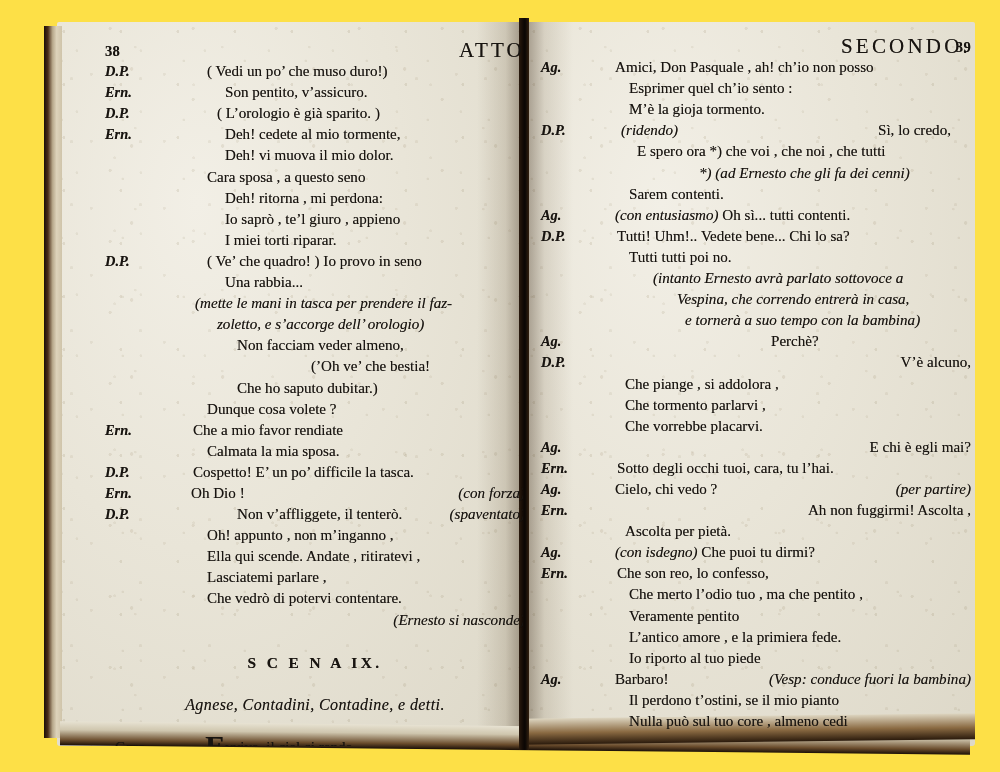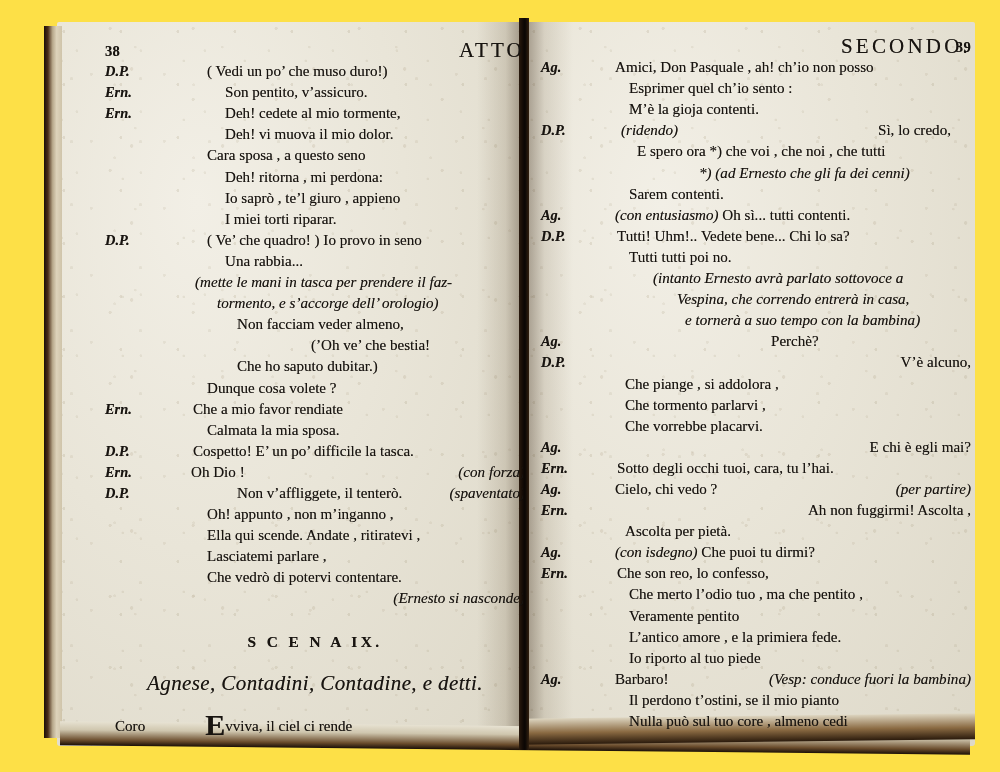--- a/index.html
+++ b/index.html
@@ -129,21 +129,21 @@
   .dropcap {
     font-size: 30px; line-height: 20px;
     font-weight: bold;
     vertical-align: -4px;
   }
 
   .scena {
     text-align: center; font-weight: bold;
     letter-spacing: 3.4px; font-size: 15.4px;
   }
-  .cast { text-align: center; font-style: italic; font-size: 21px; letter-spacing: .4px; }
+  .cast { text-align: center; font-style: italic; font-size: 16px; letter-spacing: .4px; }
 
   
   .text-col { text-shadow: 0 0 .4px rgba(24,20,16,.55); }
 </style>
 </head>
 <body>
 
 <div id="book-spread">
 
   <div id="fore-edge-left"></div>
@@ -152,30 +152,31 @@
     <div class="text-col" id="col-left">
 
       <div class="line">
         <span class="folio folio-left">38</span>
         <div class="hdr">ATTO</div>
       </div>
 
       <div id="left-lines">
           <div class="line"><span class="spk" style="width: 46px;">D.P.</span><span class="ind" style="width: 56px;"></span><span>( Vedi un po’ che muso duro!)</span></div>
           <div class="line"><span class="spk" style="width: 46px;">Ern.</span><span class="ind" style="width: 74px;"></span><span>Son pentito, v’assicuro.</span></div>
+          <div class="line"><span class="spk" style="width: 46px;">D.P.</span><span class="ind" style="width: 66px;"></span><span>( L’orologio è già sparito. )</span></div>
           <div class="line"><span class="spk" style="width: 46px;">Ern.</span><span class="ind" style="width: 74px;"></span><span>Deh! cedete al mio tormente,</span></div>
           <div class="line"><span class="spk" style="width: 46px;"></span><span class="ind" style="width: 74px;"></span><span>Deh! vi muova il mio dolor.</span></div>
           <div class="line"><span class="spk" style="width: 46px;"></span><span class="ind" style="width: 56px;"></span><span>Cara sposa , a questo seno</span></div>
           <div class="line"><span class="spk" style="width: 46px;"></span><span class="ind" style="width: 74px;"></span><span>Deh! ritorna , mi perdona:</span></div>
           <div class="line"><span class="spk" style="width: 46px;"></span><span class="ind" style="width: 74px;"></span><span>Io saprò , te’l giuro , appieno</span></div>
           <div class="line"><span class="spk" style="width: 46px;"></span><span class="ind" style="width: 74px;"></span><span>I miei torti riparar.</span></div>
           <div class="line"><span class="spk" style="width: 46px;">D.P.</span><span class="ind" style="width: 56px;"></span><span>( Ve’ che quadro! ) Io provo in seno</span></div>
           <div class="line"><span class="spk" style="width: 46px;"></span><span class="ind" style="width: 74px;"></span><span>Una rabbia...</span></div>
           <div class="line"><span class="spk" style="width: 46px;"></span><span class="ind" style="width: 44px;"></span><span class="it">(mette le mani in tasca per prendere il faz-</span></div>
-          <div class="line"><span class="spk" style="width: 46px;"></span><span class="ind" style="width: 66px;"></span><span class="it">tormento, e s’accorge dell’ orologio)</span></div>
+          <div class="line"><span class="spk" style="width: 46px;"></span><span class="ind" style="width: 66px;"></span><span class="it">zoletto, e s’accorge dell’ orologio)</span></div>
           <div class="line"><span class="spk" style="width: 46px;"></span><span class="ind" style="width: 86px;"></span><span>Non facciam veder almeno,</span></div>
           <div class="line"><span class="spk" style="width: 46px;"></span><span class="ind" style="width: 160px;"></span><span>(’Oh ve’ che bestia!</span></div>
           <div class="line"><span class="spk" style="width: 46px;"></span><span class="ind" style="width: 86px;"></span><span>Che ho saputo dubitar.)</span></div>
           <div class="line"><span class="spk" style="width: 46px;"></span><span class="ind" style="width: 56px;"></span><span>Dunque cosa volete ?</span></div>
           <div class="line"><span class="spk" style="width: 46px;">Ern.</span><span class="ind" style="width: 42px;"></span><span>Che a mio favor rendiate</span></div>
           <div class="line"><span class="spk" style="width: 46px;"></span><span class="ind" style="width: 56px;"></span><span>Calmata la mia sposa.</span></div>
           <div class="line"><span class="spk" style="width: 46px;">D.P.</span><span class="ind" style="width: 42px;"></span><span>Cospetto! E’ un po’ difficile la tasca.</span></div>
           <div class="line"><span class="spk" style="width: 46px;">Ern.</span><span class="ind" style="width: 40px;"></span><span>Oh Dio !</span><span class="rt it">(con forza)</span></div>
           <div class="line"><span class="spk" style="width: 46px;">D.P.</span><span class="ind" style="width: 86px;"></span><span>Non v’affliggete, il tenterò.</span><span class="rt it">(spaventato)</span></div>
           <div class="line"><span class="spk" style="width: 46px;"></span><span class="ind" style="width: 56px;"></span><span>Oh! appunto , non m’inganno ,</span></div>
@@ -204,21 +205,21 @@
     <div class="text-col" id="col-right">
 
       <div class="line">
         <div class="hdr">SECONDO.</div>
         <span class="folio folio-right">39</span>
       </div>
 
       <div id="right-lines">
           <div class="line"><span class="spk" style="width: 40px;">Ag.</span><span class="ind" style="width: 34px;"></span><span>Amici, Don Pasquale , ah! ch’io non posso</span></div>
           <div class="line"><span class="spk" style="width: 40px;"></span><span class="ind" style="width: 48px;"></span><span>Esprimer quel ch’io sento :</span></div>
-          <div class="line"><span class="spk" style="width: 40px;"></span><span class="ind" style="width: 48px;"></span><span>M’è la gioja contenti.</span></div>
+          <div class="line"><span class="spk" style="width: 40px;"></span><span class="ind" style="width: 48px;"></span><span>M’è la gioja tormento.</span></div>
           <div class="line"><span class="spk" style="width: 40px;">D.P.</span><span class="ind" style="width: 40px;"></span><span class="it">(ridendo)</span><span class="ind" style="width: 200px;"></span><span>Sì, lo credo,</span></div>
           <div class="line"><span class="spk" style="width: 40px;"></span><span class="ind" style="width: 56px;"></span><span>E spero ora *) che voi , che noi , che tutti</span></div>
           <div class="line"><span class="spk" style="width: 40px;"></span><span class="ind" style="width: 118px;"></span><span class="it">*) (ad Ernesto che gli fa dei cenni)</span></div>
           <div class="line"><span class="spk" style="width: 40px;"></span><span class="ind" style="width: 48px;"></span><span>Sarem contenti.</span></div>
           <div class="line"><span class="spk" style="width: 40px;">Ag.</span><span class="ind" style="width: 34px;"></span><span class="it">(con entusiasmo)</span><span> Oh sì... tutti contenti.</span></div>
           <div class="line"><span class="spk" style="width: 40px;">D.P.</span><span class="ind" style="width: 36px;"></span><span>Tutti! Uhm!.. Vedete bene... Chi lo sa?</span></div>
           <div class="line"><span class="spk" style="width: 40px;"></span><span class="ind" style="width: 48px;"></span><span>Tutti tutti poi no.</span></div>
           <div class="line"><span class="spk" style="width: 40px;"></span><span class="ind" style="width: 72px;"></span><span class="it">(intanto Ernesto avrà parlato sottovoce a</span></div>
           <div class="line"><span class="spk" style="width: 40px;"></span><span class="ind" style="width: 96px;"></span><span class="it">Vespina, che correndo entrerà in casa,</span></div>
           <div class="line"><span class="spk" style="width: 40px;"></span><span class="ind" style="width: 104px;"></span><span class="it">e tornerà a suo tempo con la bambina)</span></div>

